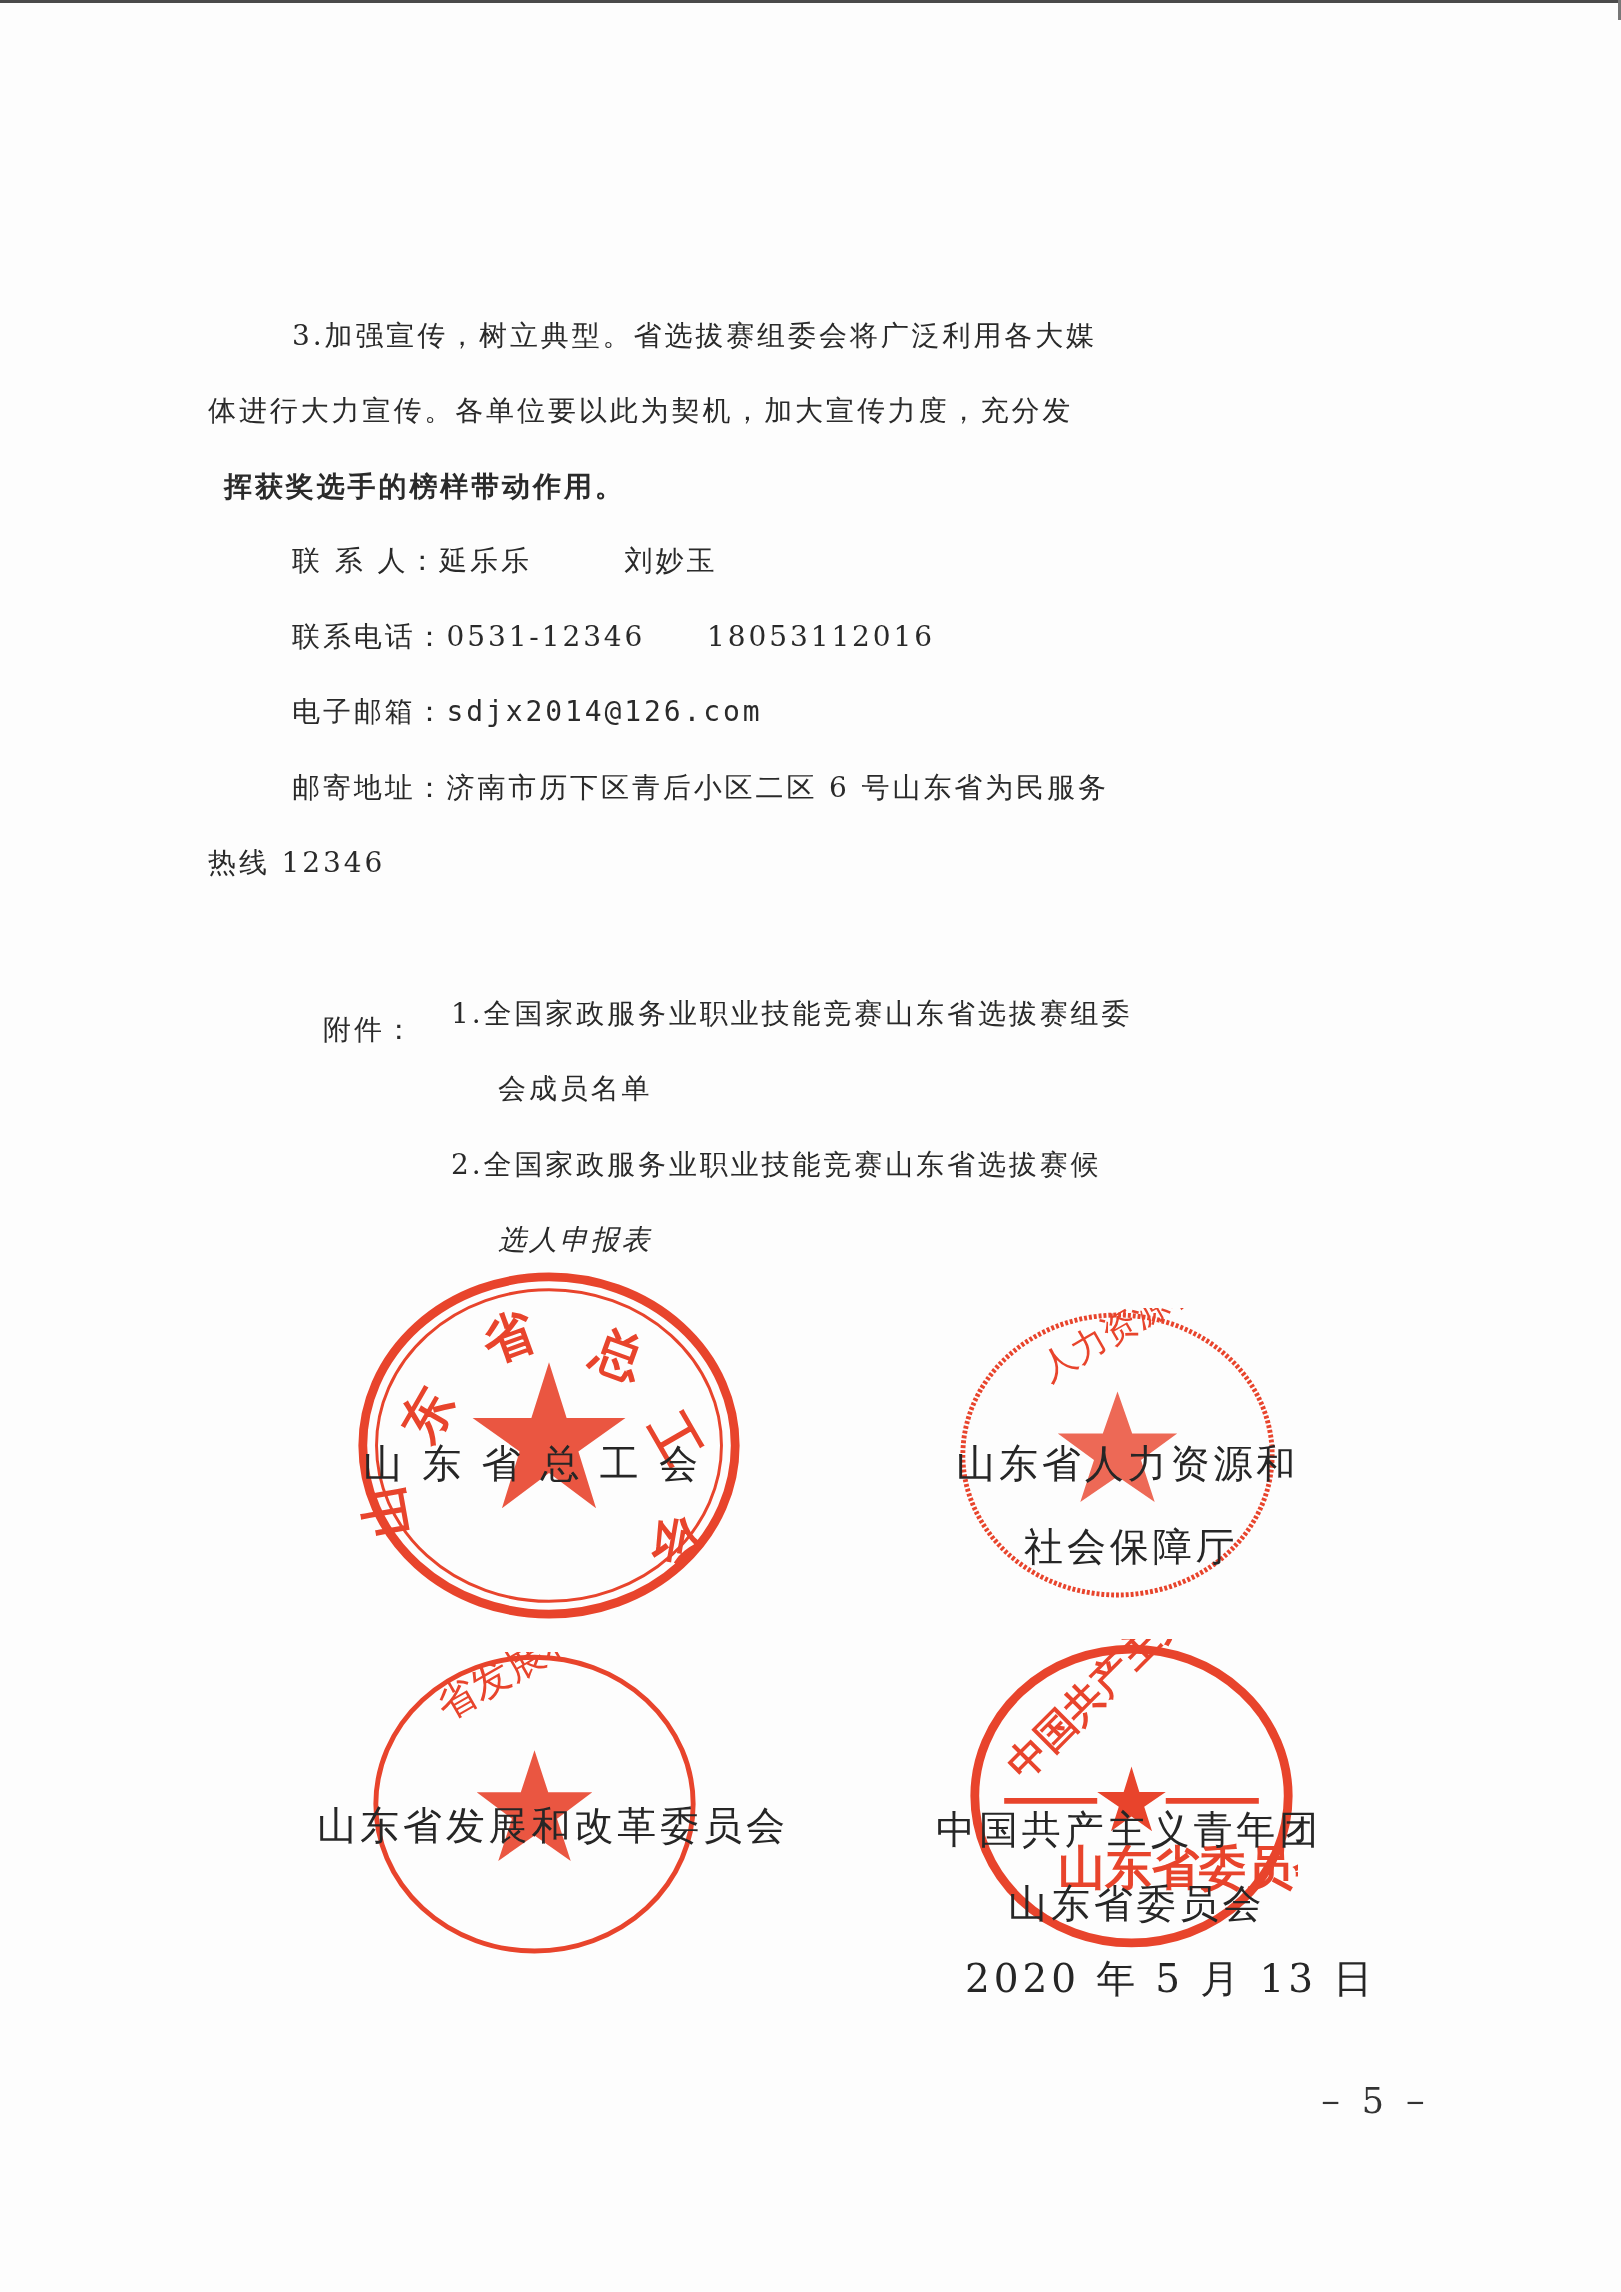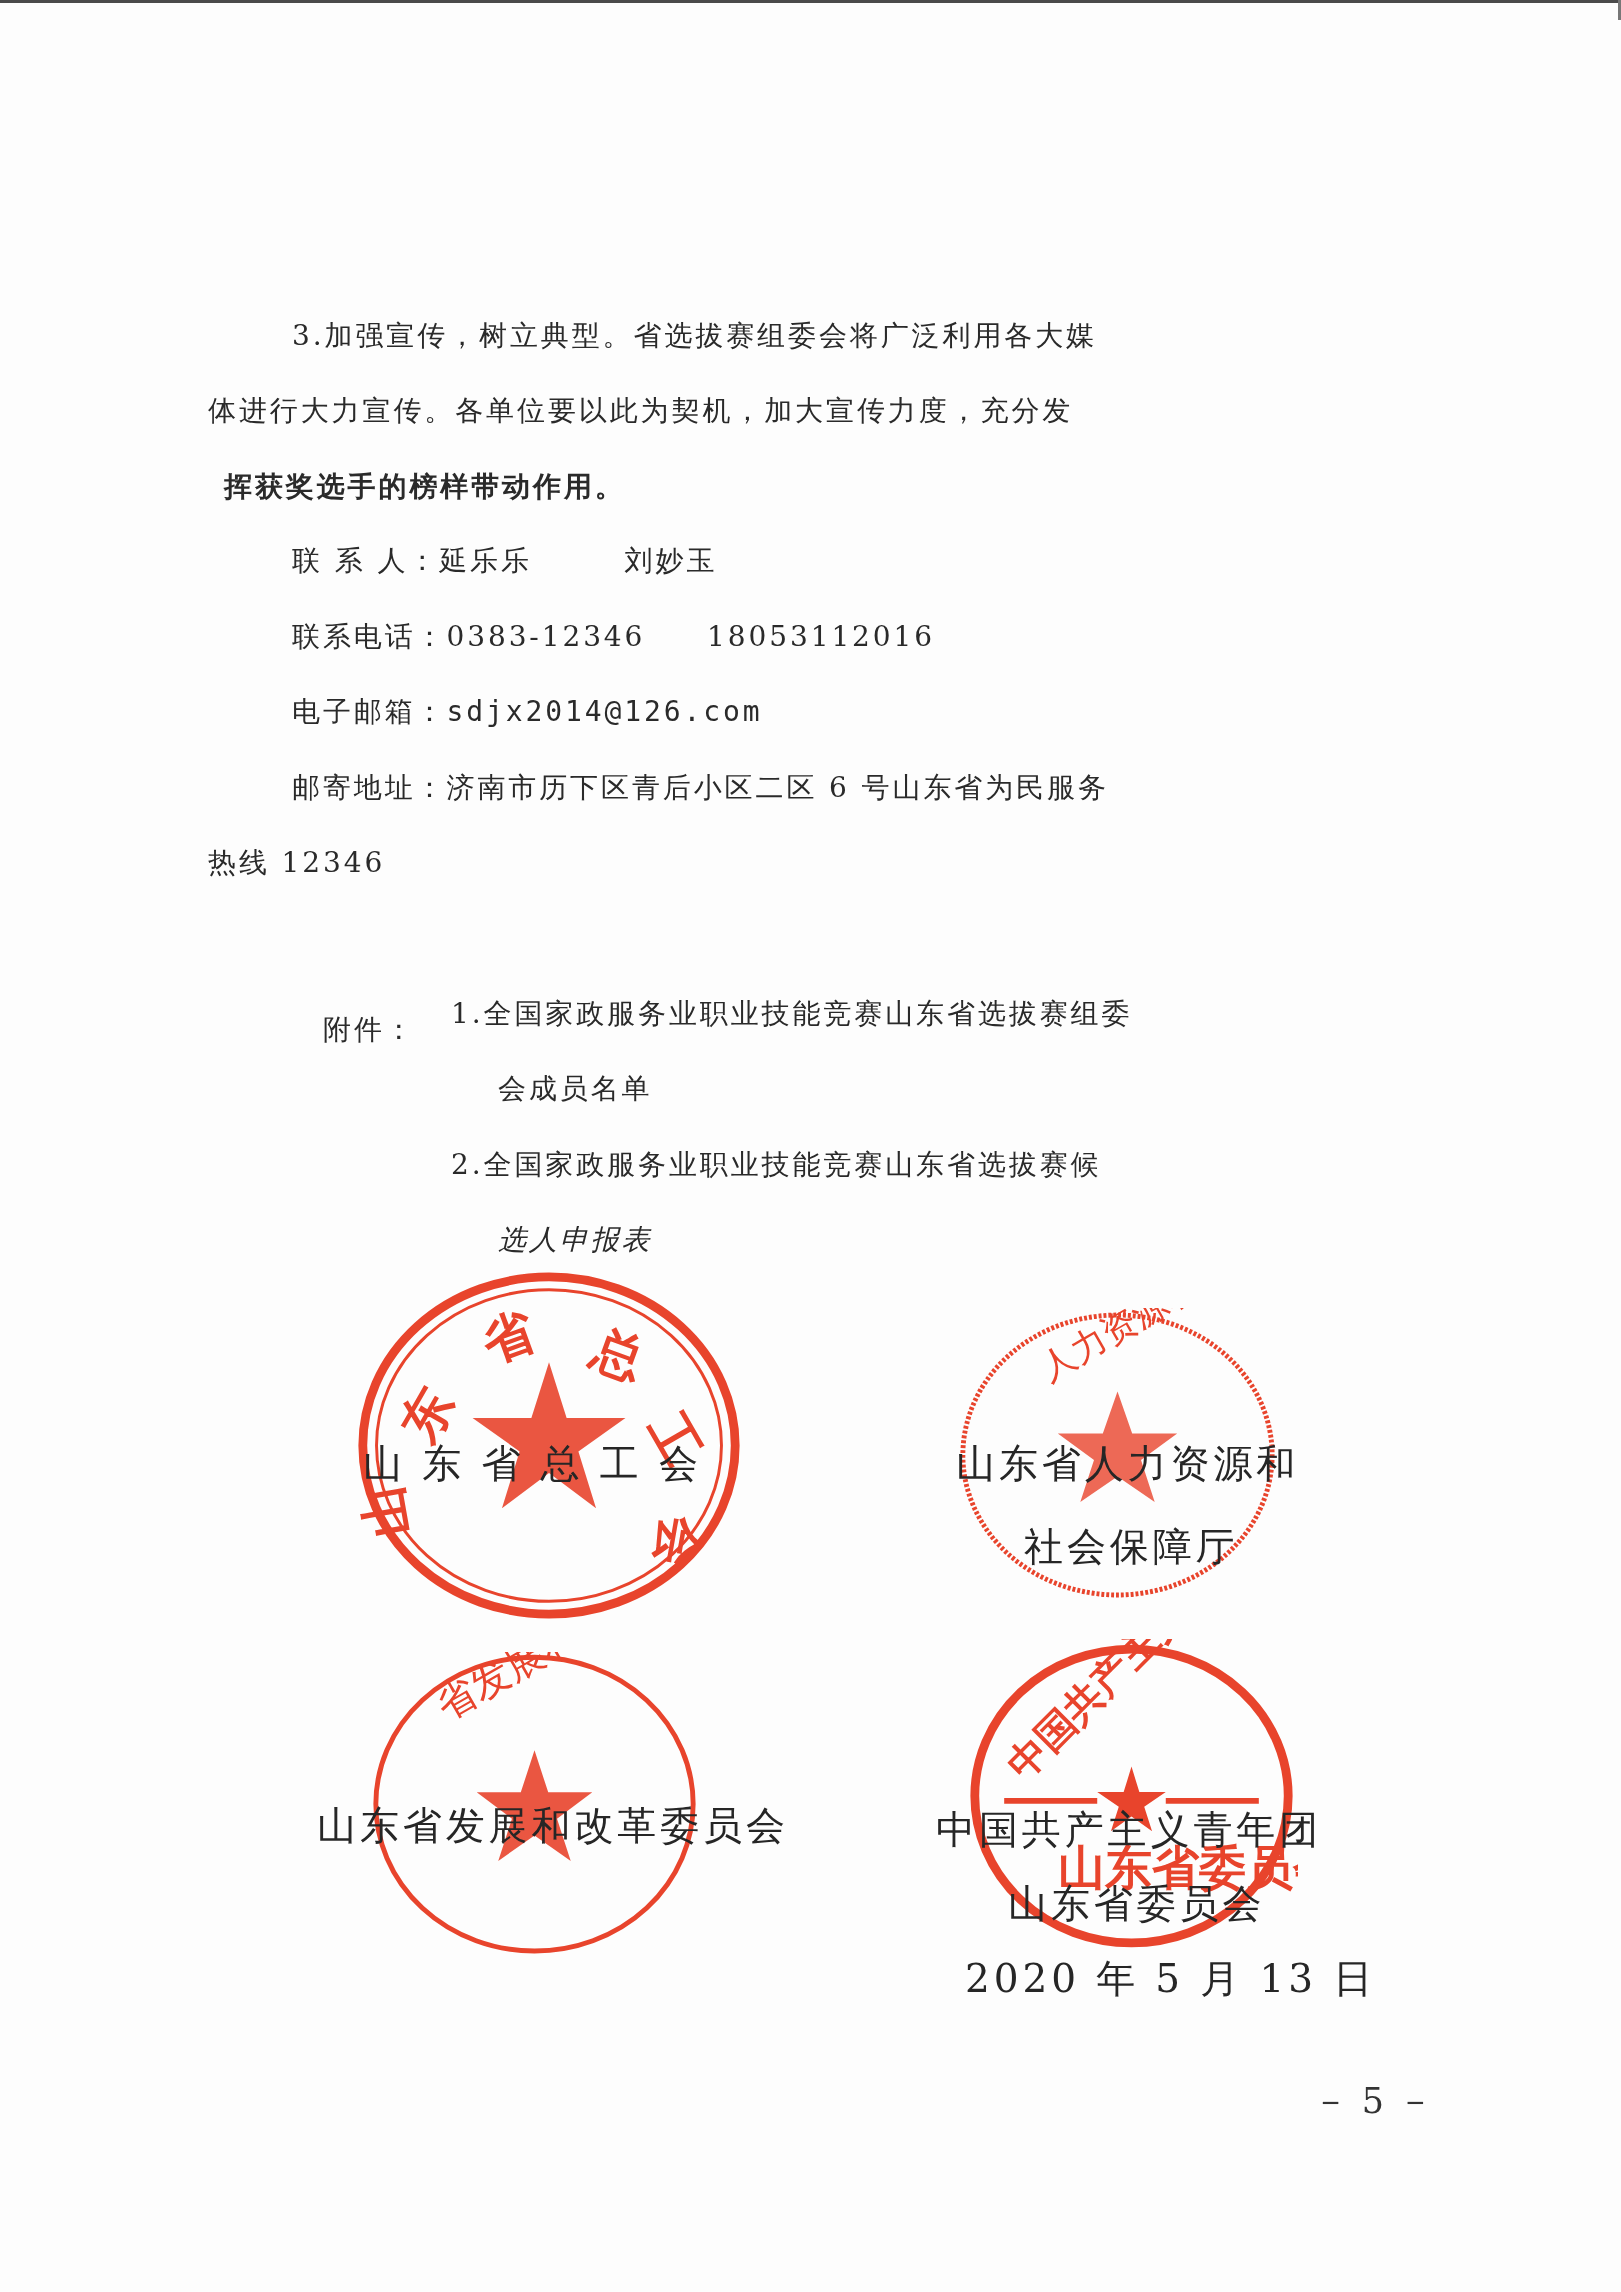--- a/index.html
+++ b/index.html
@@ -20,21 +20,21 @@
 <div class="rightedge"></div>
 
 <div class="line" style="left:292px;top:312px;">3.加强宣传，树立典型。省选拔赛组委会将广泛利用各大媒</div>
 <div class="line" style="left:208px;top:387px;">体进行大力宣传。各单位要以此为契机，加大宣传力度，充分发</div>
 <div class="line" style="left:224px;top:463px;font-weight:bold;">挥获奖选手的榜样带动作用。</div>
 
 <div class="line" style="left:292px;top:537px;">
   <span>联 系 人：</span><span>延乐乐　　　刘妙玉</span>
 </div>
 <div class="line" style="left:292px;top:613px;">
-  <span>联系电话：</span><span>0383-12346　　18053112016</span>
+  <span>联系电话：</span><span>0531-12346　　18053112016</span>
 </div>
 <div class="line" style="left:292px;top:688px;">
   <span>电子邮箱：</span><span style="font-family:'DejaVu Sans Mono','Liberation Mono',monospace;">sdjx2014@126.com</span>
 </div>
 <div class="line" style="left:292px;top:764px;">
   <span>邮寄地址：</span><span>济南市历下区青后小区二区 6 号山东省为民服务</span>
 </div>
 <div class="line" style="left:208px;top:839px;">热线 12346</div>
 
 <div class="line" style="left:323px;top:990px;margin-top:16px;">附件：</div>

